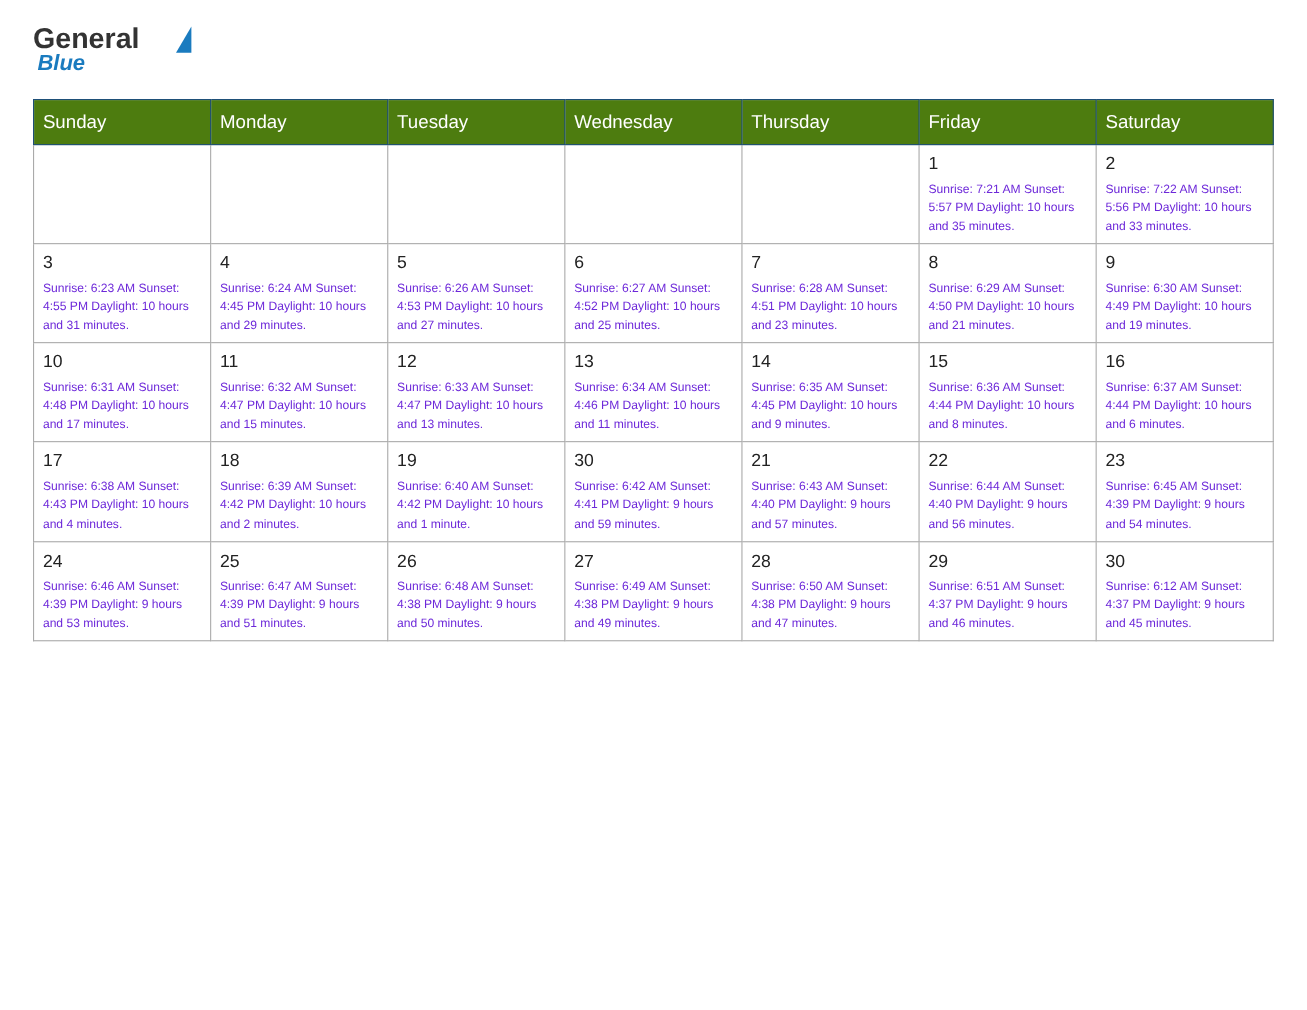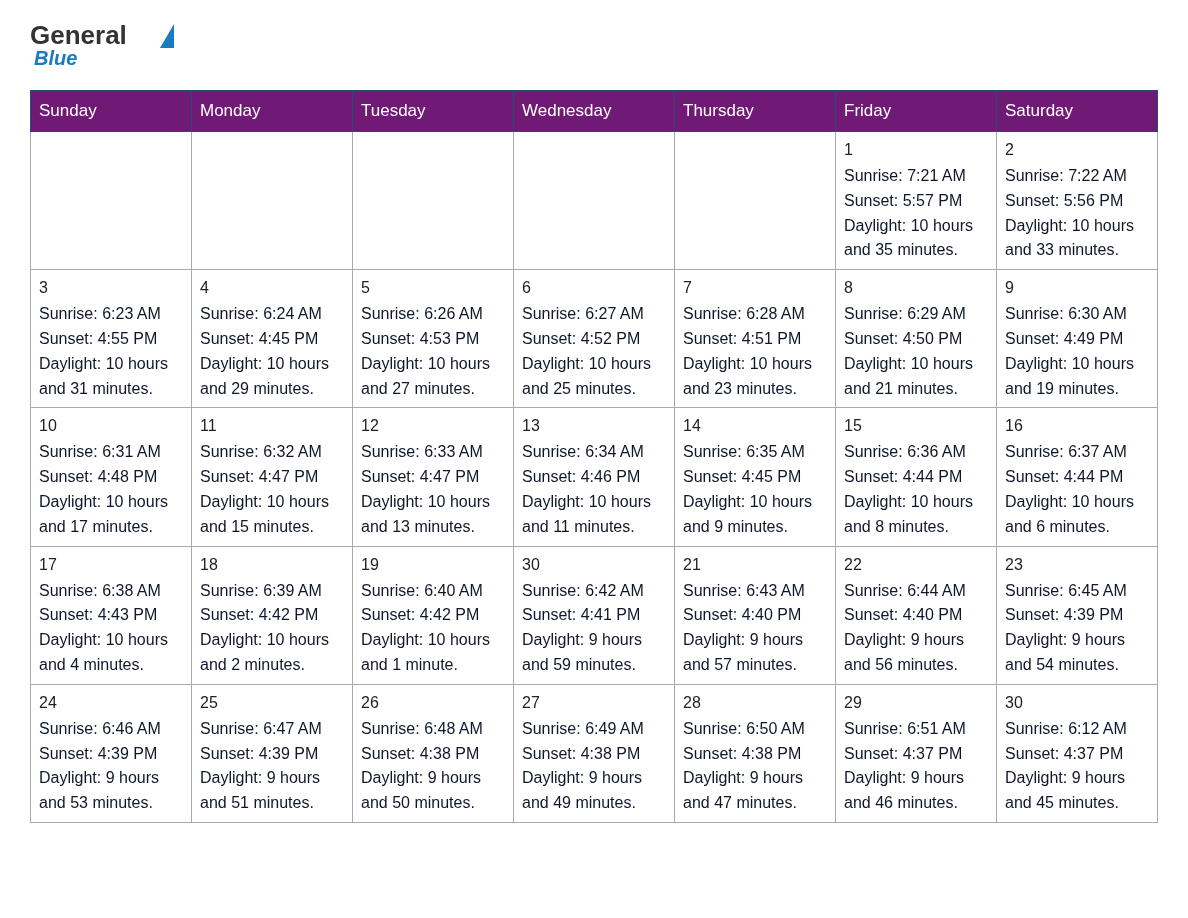--- a/index.html
+++ b/index.html
@@ -60,21 +60,21 @@
       font-size: 20px;
       color: #555;
       margin-top: 4px;
     }
     .calendar-table {
       width: 100%;
       border-collapse: collapse;
       border: 1px solid #aaa;
     }
     .calendar-table th {
-      background-color: #701a75;
+      background-color: #4d7c0f;
       color: #fff;
       padding: 10px 8px;
       text-align: left;
       font-size: 17px;
       font-weight: normal;
       border: 1px solid #1e4f78;
     }
     .calendar-table td {
       vertical-align: top;
       padding: 6px 8px;
@@ -85,22 +85,22 @@
       line-height: 1.5;
     }
     .day-number {
       font-size: 16px;
       font-weight: normal;
       color: #222;
       display: block;
       margin-bottom: 2px;
     }
     .day-info {
-      color: #0f172a;
-      font-size: 16px;
+      color: #6d28d9;
+      font-size: 11px;
       line-height: 1.55;
     }
     .empty-cell {
       background: #f9f9f9;
     }
     tr.week-row td {
       background: #fff;
     }
   </style>
 </head>

